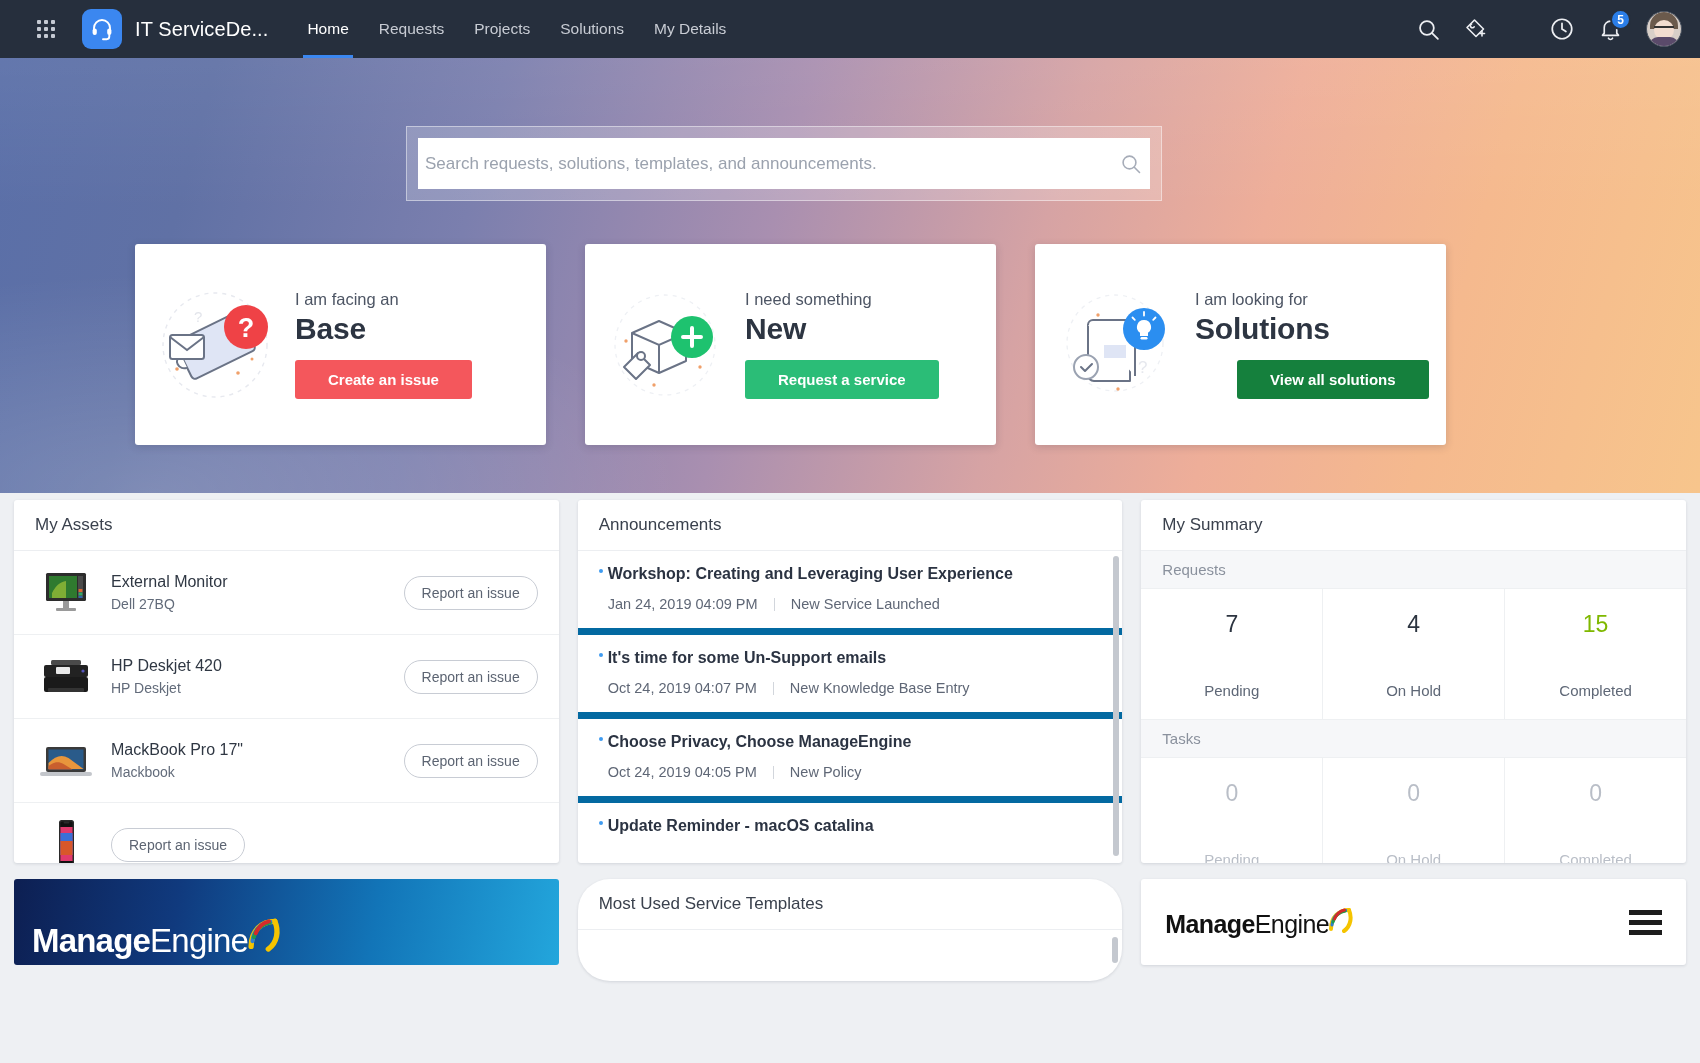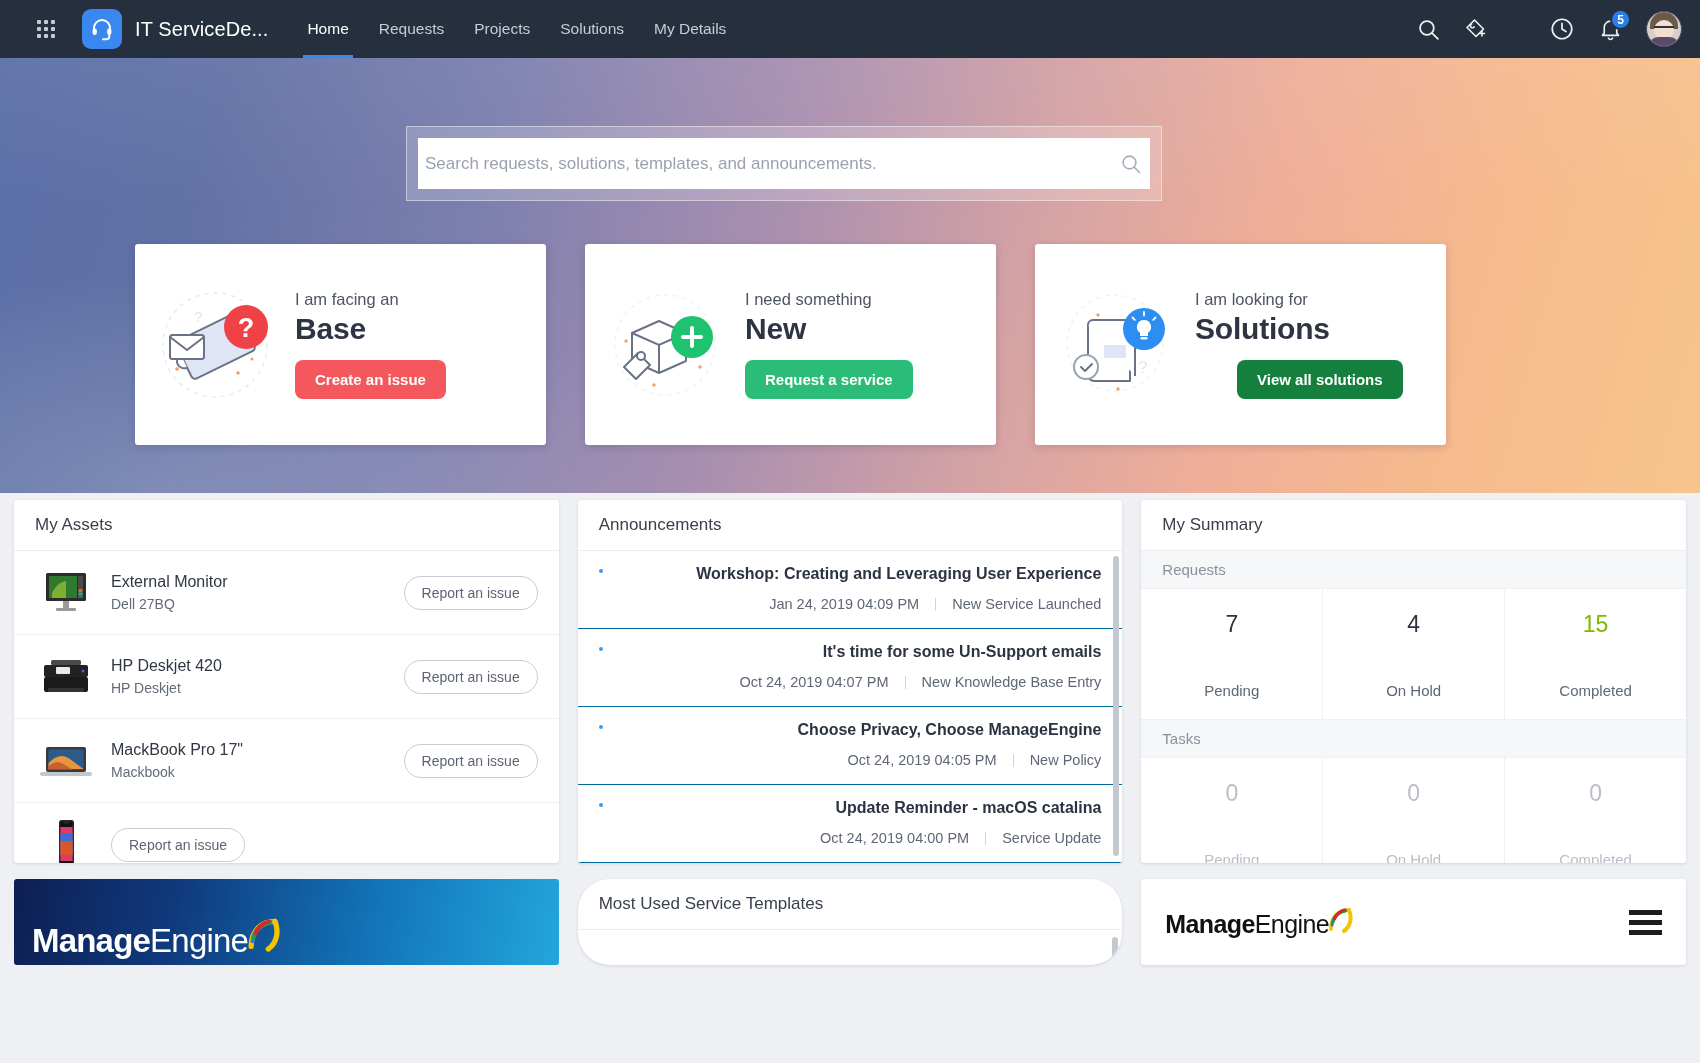--- a/index.html
+++ b/index.html
@@ -154,22 +154,22 @@
   .card-art {
     width: 160px; height: 100%;
     display: flex; align-items: center; justify-content: center;
     flex-shrink: 0;
   }
   .card-body { flex: 1; padding-right: 16px; }
   .card-kicker { font-size: 16.5px; color: #4d5564; margin-bottom: 3px; }
   .card-title { font-size: 30px; font-weight: bold; color: #2d3542; margin-bottom: 14px; letter-spacing: -.2px; }
   .card-btn {
     display: inline-block; border: none; color: #fff;
-    font-size: 15px; font-weight: bold; border-radius: 8px;
-    padding: 11px 20px; cursor: pointer;
+    font-size: 15px; font-weight: bold; border-radius: 3px;
+    padding: 11px 33px; cursor: pointer;
     font-family: "Liberation Sans", sans-serif;
   }
   .btn-red { background: #f4575c; }
   .btn-green { background: #2bbd77; }
   .btn-blue { background: #15803d; margin-left: 42px; }
 
   
   .content {
     position: absolute; top: 500px; left: 0;
     width: 1700px; height: 563px;
@@ -209,22 +209,21 @@
     border: 1px solid #c8ccd4; background: #fff;
     border-radius: 18px; padding: 8px 17px;
     font-size: 14px; color: #5c6472; cursor: pointer;
     font-family: "Liberation Sans", sans-serif;
     white-space: nowrap;
   }
 
   
   .ann-row {
     padding: 14px 21px 16px 21px;
-    border-bottom: 1px solid #0369a1;
-    text-align: right;
+    border-bottom: 7px solid #0369a1;
   }
   .ann-title {
     font-size: 16px; font-weight: bold; color: #2b3342;
     margin-bottom: 13px; position: relative; padding-left: 9px;
   }
   .ann-title:before {
     content: ""; position: absolute; left: 0; top: 4px;
     width: 4px; height: 4px; border-radius: 50%; background: #3f9bf0;
   }
   .ann-meta { font-size: 14.5px; color: #5f6776; padding-left: 9px; }
@@ -261,21 +260,21 @@
     background: linear-gradient(100deg, #0d1f52 0%, #103a7e 30%, #1275b8 66%, #23a6dc 100%);
     display: flex; align-items: flex-end; padding: 0 0 8px 18px;
     overflow: hidden; position: relative;
   }
   .me-banner .logo-wrap { transform: scale(1.32); transform-origin: left bottom; }
 
   .me-logo { display: inline-flex; align-items: flex-end; position: relative; }
   .me-logo .txt { font-size: 25px; letter-spacing: -.6px; line-height: 1; }
   .me-logo .swoosh { position: relative; width: 26px; height: 30px; margin-left: -2px; }
 
-  .tmpl-panel { height: 86px; border-radius: 32px; }
+  .tmpl-panel { height: 102px; border-radius: 32px; }
   .melogo-panel {
     height: 86px; display: flex; align-items: center;
     justify-content: space-between; padding: 0 24px;
   }
   .hamburger { display: flex; flex-direction: column; gap: 5px; cursor: pointer; }
   .hamburger i { display: block; width: 33px; height: 5px; background: #1d1d1d; }
 </style>
 </head>
 <body>
 
@@ -541,25 +540,20 @@
         <div class="ann-title">Choose Privacy, Choose ManageEngine</div>
         <div class="ann-meta">
           <span>Oct 24, 2019 04:05 PM</span>
           <span class="sep"></span>
           <span>New Policy</span>
         </div>
       </div>
 
       <div class="ann-row">
         <div class="ann-title">Update Reminder - macOS catalina</div>
-        <div class="ann-meta">
-          <span>Oct 24, 2019 04:00 PM</span>
-          <span class="sep"></span>
-          <span>Service Update</span>
-        </div>
       </div>
 
       <div class="scrollbar"></div>
     </div>
 
     <div class="panel col-c" style="height:363px">
       <div class="panel-head">My Summary</div>
 
       <div class="sum-label">Requests</div>
       <div class="sum-stats">

